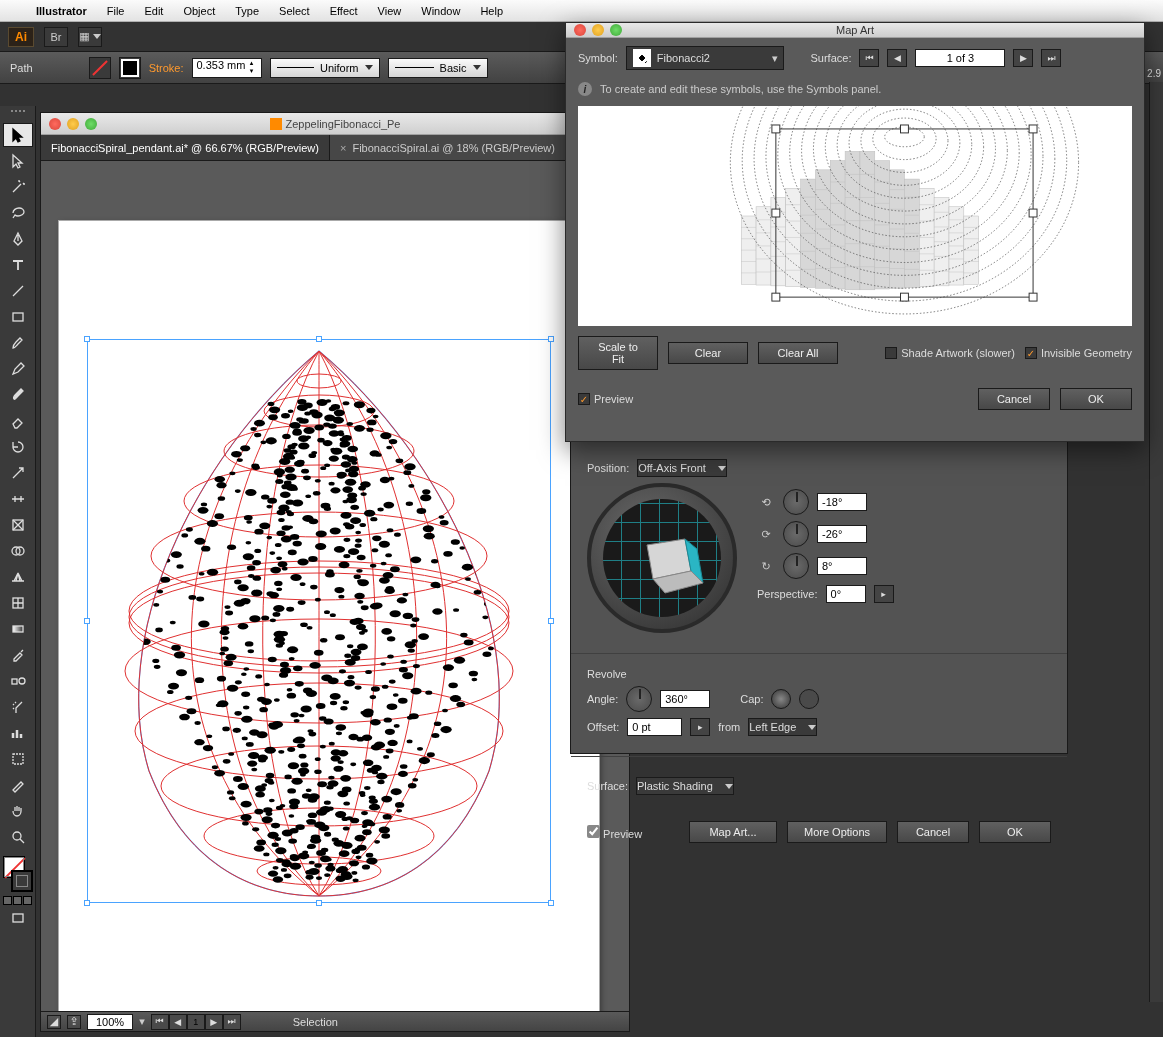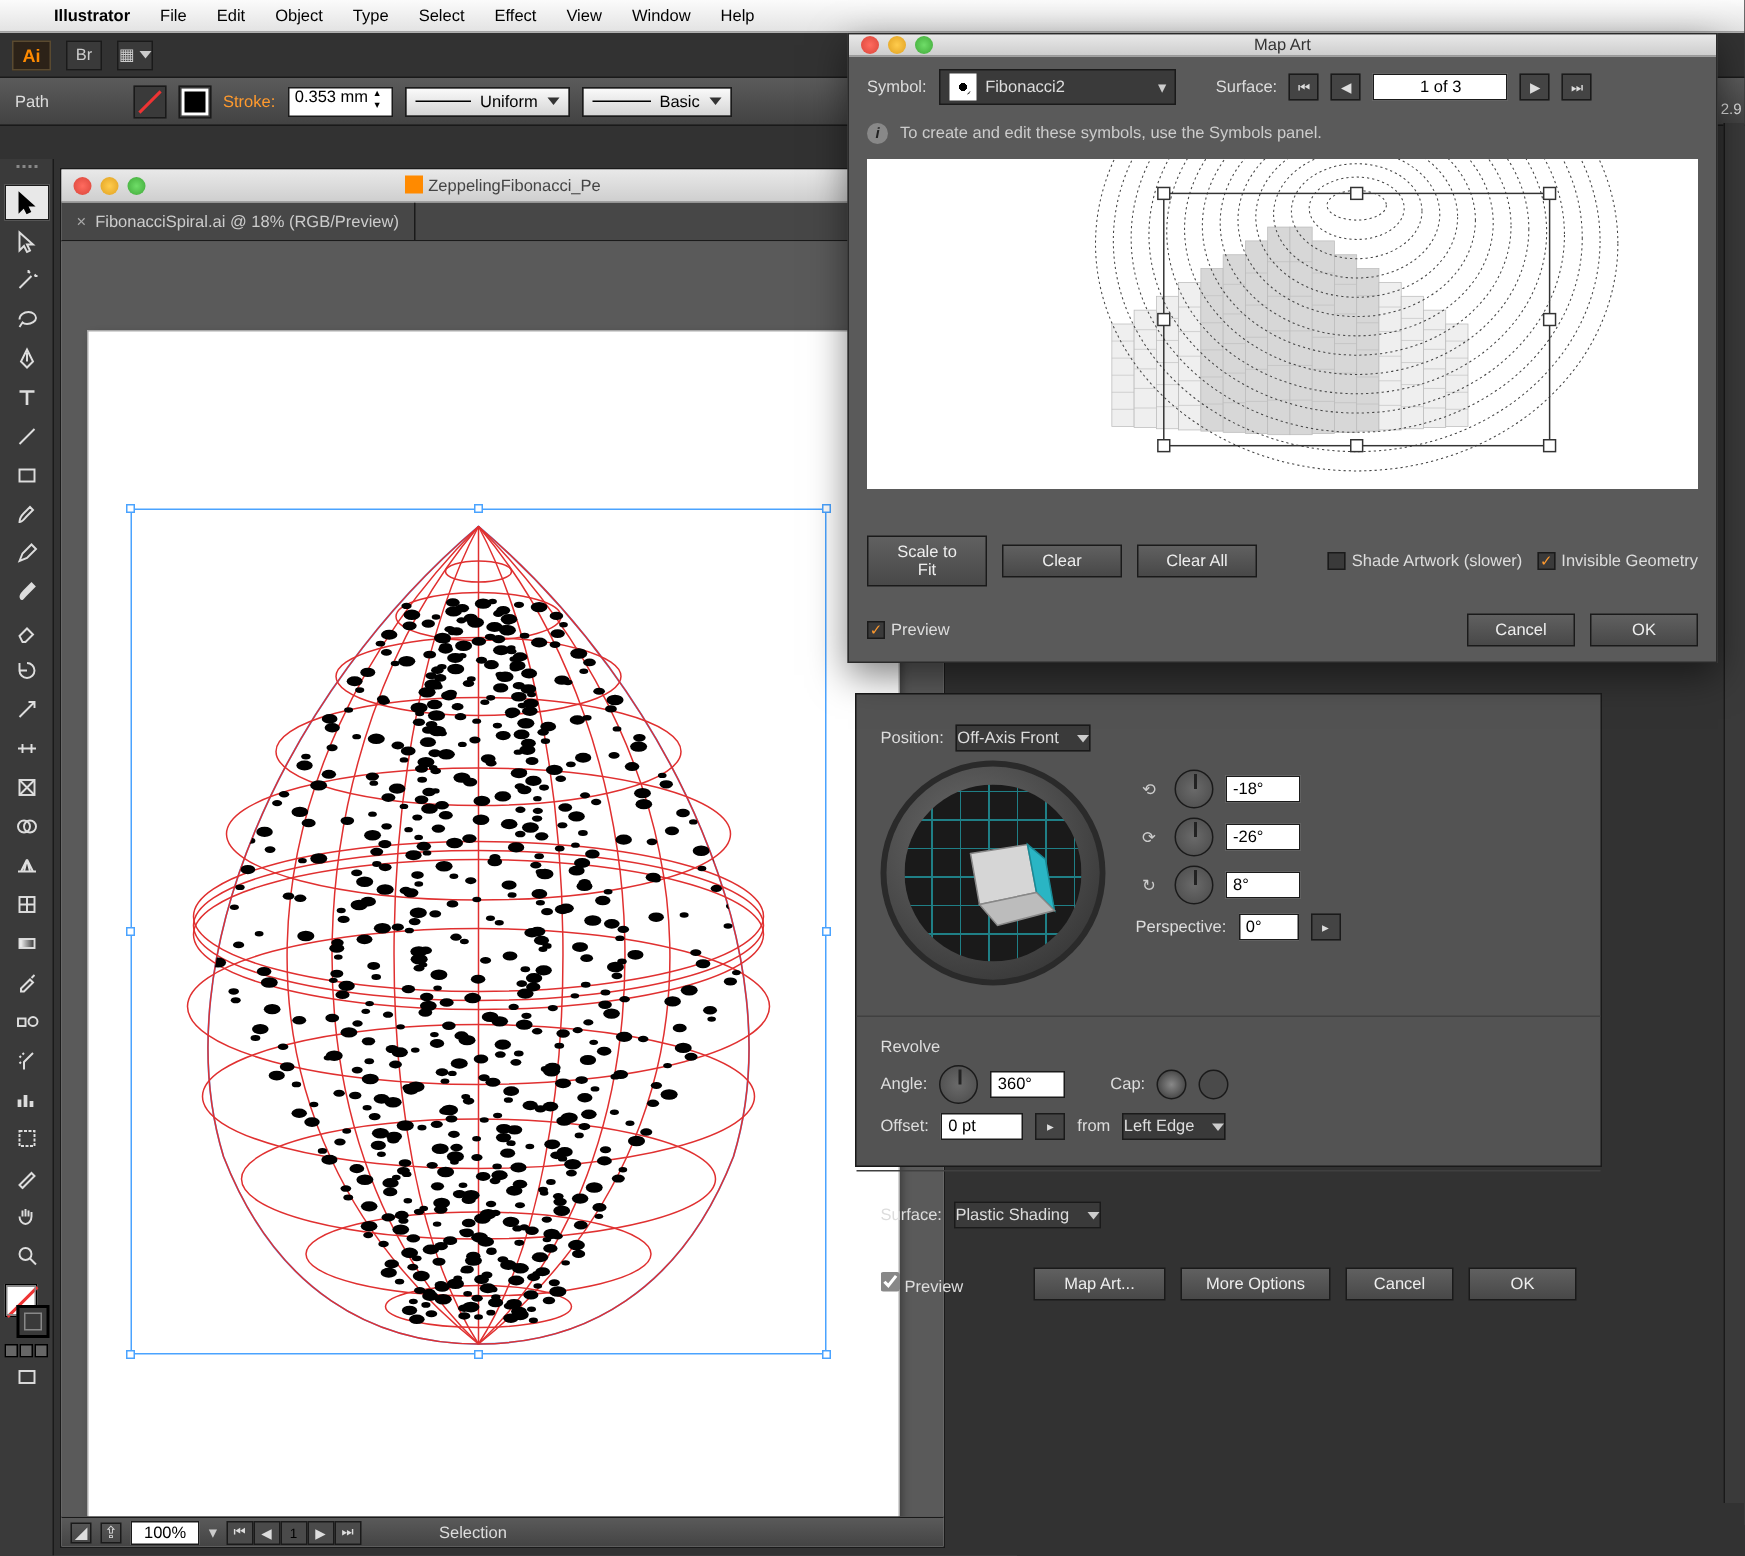--- a/index.html
+++ b/index.html
@@ -66,21 +66,21 @@
 .selbox { position:absolute; border:1px solid #4aa3ff;}
 .selhandle { position:absolute; width:6px; height:6px; background:#fff; border:1px solid #4aa3ff;}
 .egg { position:absolute; }
 .statusbar { position:absolute; bottom:0; left:0; right:0; height:20px; background:linear-gradient(#5a5a5a,#444); border-top:1px solid #1a1a1a; display:flex; align-items:center; padding:0 6px; gap:6px; color:#ddd;}
 .statusbar .box{background:#fff;color:#000;padding:1px 8px;border:1px solid #1a1a1a;text-align:right;}
 .statusbar .nav{display:flex;gap:0;}
 .statusbar .nav div{width:18px;height:16px;border:1px solid #1a1a1a;background:#4a4a4a;display:flex;align-items:center;justify-content:center;font-size:9px;}
 .statusbar .wide{background:#fff;color:#000;width:60px;text-align:center;}
 
 
-.panel3d { position:absolute; top:440px; left:570px; width:498px; height:316px; background:#535353; border:1px solid #1a1a1a; color:#ddd; }
+.panel3d { position:absolute; top:416px; left:570px; width:498px; height:316px; background:#535353; border:1px solid #1a1a1a; color:#ddd; }
 .panel3d .sect { padding:14px 16px; border-bottom:1px solid #404040;}
 .panel3d .row { display:flex; align-items:center; gap:8px; margin:6px 0;}
 .panel3d .lbl { color:#ddd;}
 .selectbox { background:#3a3a3a; border:1px solid #1a1a1a; padding:2px 0; display:flex; align-items:center; gap:6px;}
 .selectbox .tri{width:0;height:0;border-left:4px solid transparent;border-right:4px solid transparent;border-top:5px solid #ccc;margin-left:6px;}
 .numbox { width:50px; background:#fff; color:#000; border:1px solid #1a1a1a; padding:2px 4px; text-align:left;}
 .dial { width:26px; height:26px; border-radius:50%; border:1px solid #1a1a1a; background:radial-gradient(#6a6a6a,#4a4a4a); position:relative;}
 .dial::after{content:"";position:absolute;width:2px;height:10px;background:#222;left:12px;top:2px;transform-origin:bottom;}
 .big-dial { width:150px; height:150px; border-radius:50%; background:radial-gradient(circle at 40% 35%, #6b6b6b,#2c2c2c); border:4px solid #2a2a2a; position:relative; overflow:hidden;}
 .big-dial .grid{position:absolute;inset:12px;border-radius:50%;background:
@@ -99,21 +99,21 @@
 .mapart .titlebar .title{position:absolute;left:0;right:0;text-align:center;}
 .mapart .bar { padding:8px 12px; display:flex; align-items:center; gap:8px;}
 .mapart .symsel { background:#3a3a3a; border:1px solid #1a1a1a; display:flex; align-items:center; gap:6px; padding:2px 6px;}
 .mapart .symsel .thumb{width:18px;height:18px;background:#fff;position:relative;}
 .mapart .symsel .thumb::after{content:"";position:absolute;inset:3px;border-radius:50%;background:radial-gradient(circle,#000 30%,transparent 31%),radial-gradient(circle,#000 20%,transparent 21%) 5px 5px;}
 .navbtn { width:20px; height:18px; border:1px solid #1a1a1a; background:#444; display:flex; align-items:center; justify-content:center; color:#ddd; font-size:9px;}
 .surfbox { width:90px; background:#fff; color:#000; border:1px solid #1a1a1a; padding:2px 6px; text-align:center;}
 .mapart .info { padding:4px 12px 10px; display:flex; align-items:center; gap:8px; color:#ccc; font-size:10px;}
 .mapart .info .i{width:14px;height:14px;border-radius:50%;background:#888;color:#222;display:flex;align-items:center;justify-content:center;font-style:italic;font-weight:bold;font-size:10px;}
 .mapart .preview { margin:0 12px; height:220px; background:#fff; position:relative; overflow:hidden;}
-.mapart .btnrow { padding:10px 12px; display:flex; align-items:center; gap:10px;margin-top:21px;}
+.mapart .btnrow { padding:10px 12px; display:flex; align-items:center; gap:10px;}
 .mapart .btnrow .spacer{flex:1;}
 .mapart .chk{display:flex;align-items:center;gap:4px;}
 .mapart .chk .cbox{width:12px;height:12px;border:1px solid #1a1a1a;background:#3a3a3a;display:flex;align-items:center;justify-content:center;}
 .mapart .chk .cbox.on{background:#3a3a3a;}
 .mapart .chk .cbox.on::after{content:"✓";color:#ff9a2e;font-size:10px;}
 .mapart .footer { padding:8px 12px; display:flex; align-items:center; gap:10px;}
 
 .rightstrip { position:absolute; top:60px; right:0; width:14px; height:920px; background:#3a3a3a; border-left:1px solid #1a1a1a;}
 </style>
 </head>
@@ -347,20 +347,23 @@
   <div class="docwin">
     <div class="titlebar">
       <div class="traffic">
         <div class="r"></div>
         <div class="y"></div>
         <div class="g"></div>
       </div>
       <div class="title"><span class="ai-ico"></span><span>ZeppelingFibonacci_Pe</span></div>
     </div>
     <div class="tabbar">
+      <div class="tab active">
+          <span>FibonacciSpiral_pendant.ai* @ 66.67% (RGB/Preview)</span>
+        </div>
       <div class="tab">
           <span class="close">×</span>
           <span>FibonacciSpiral.ai @ 18% (RGB/Preview)</span>
         </div>
     </div>
     <div class="canvas-wrap">
       <div class="artboard">
 
         <svg class="egg" style="top:120px;left:30px" width="460" height="560" viewBox="0 0 460 560">
           <defs>

